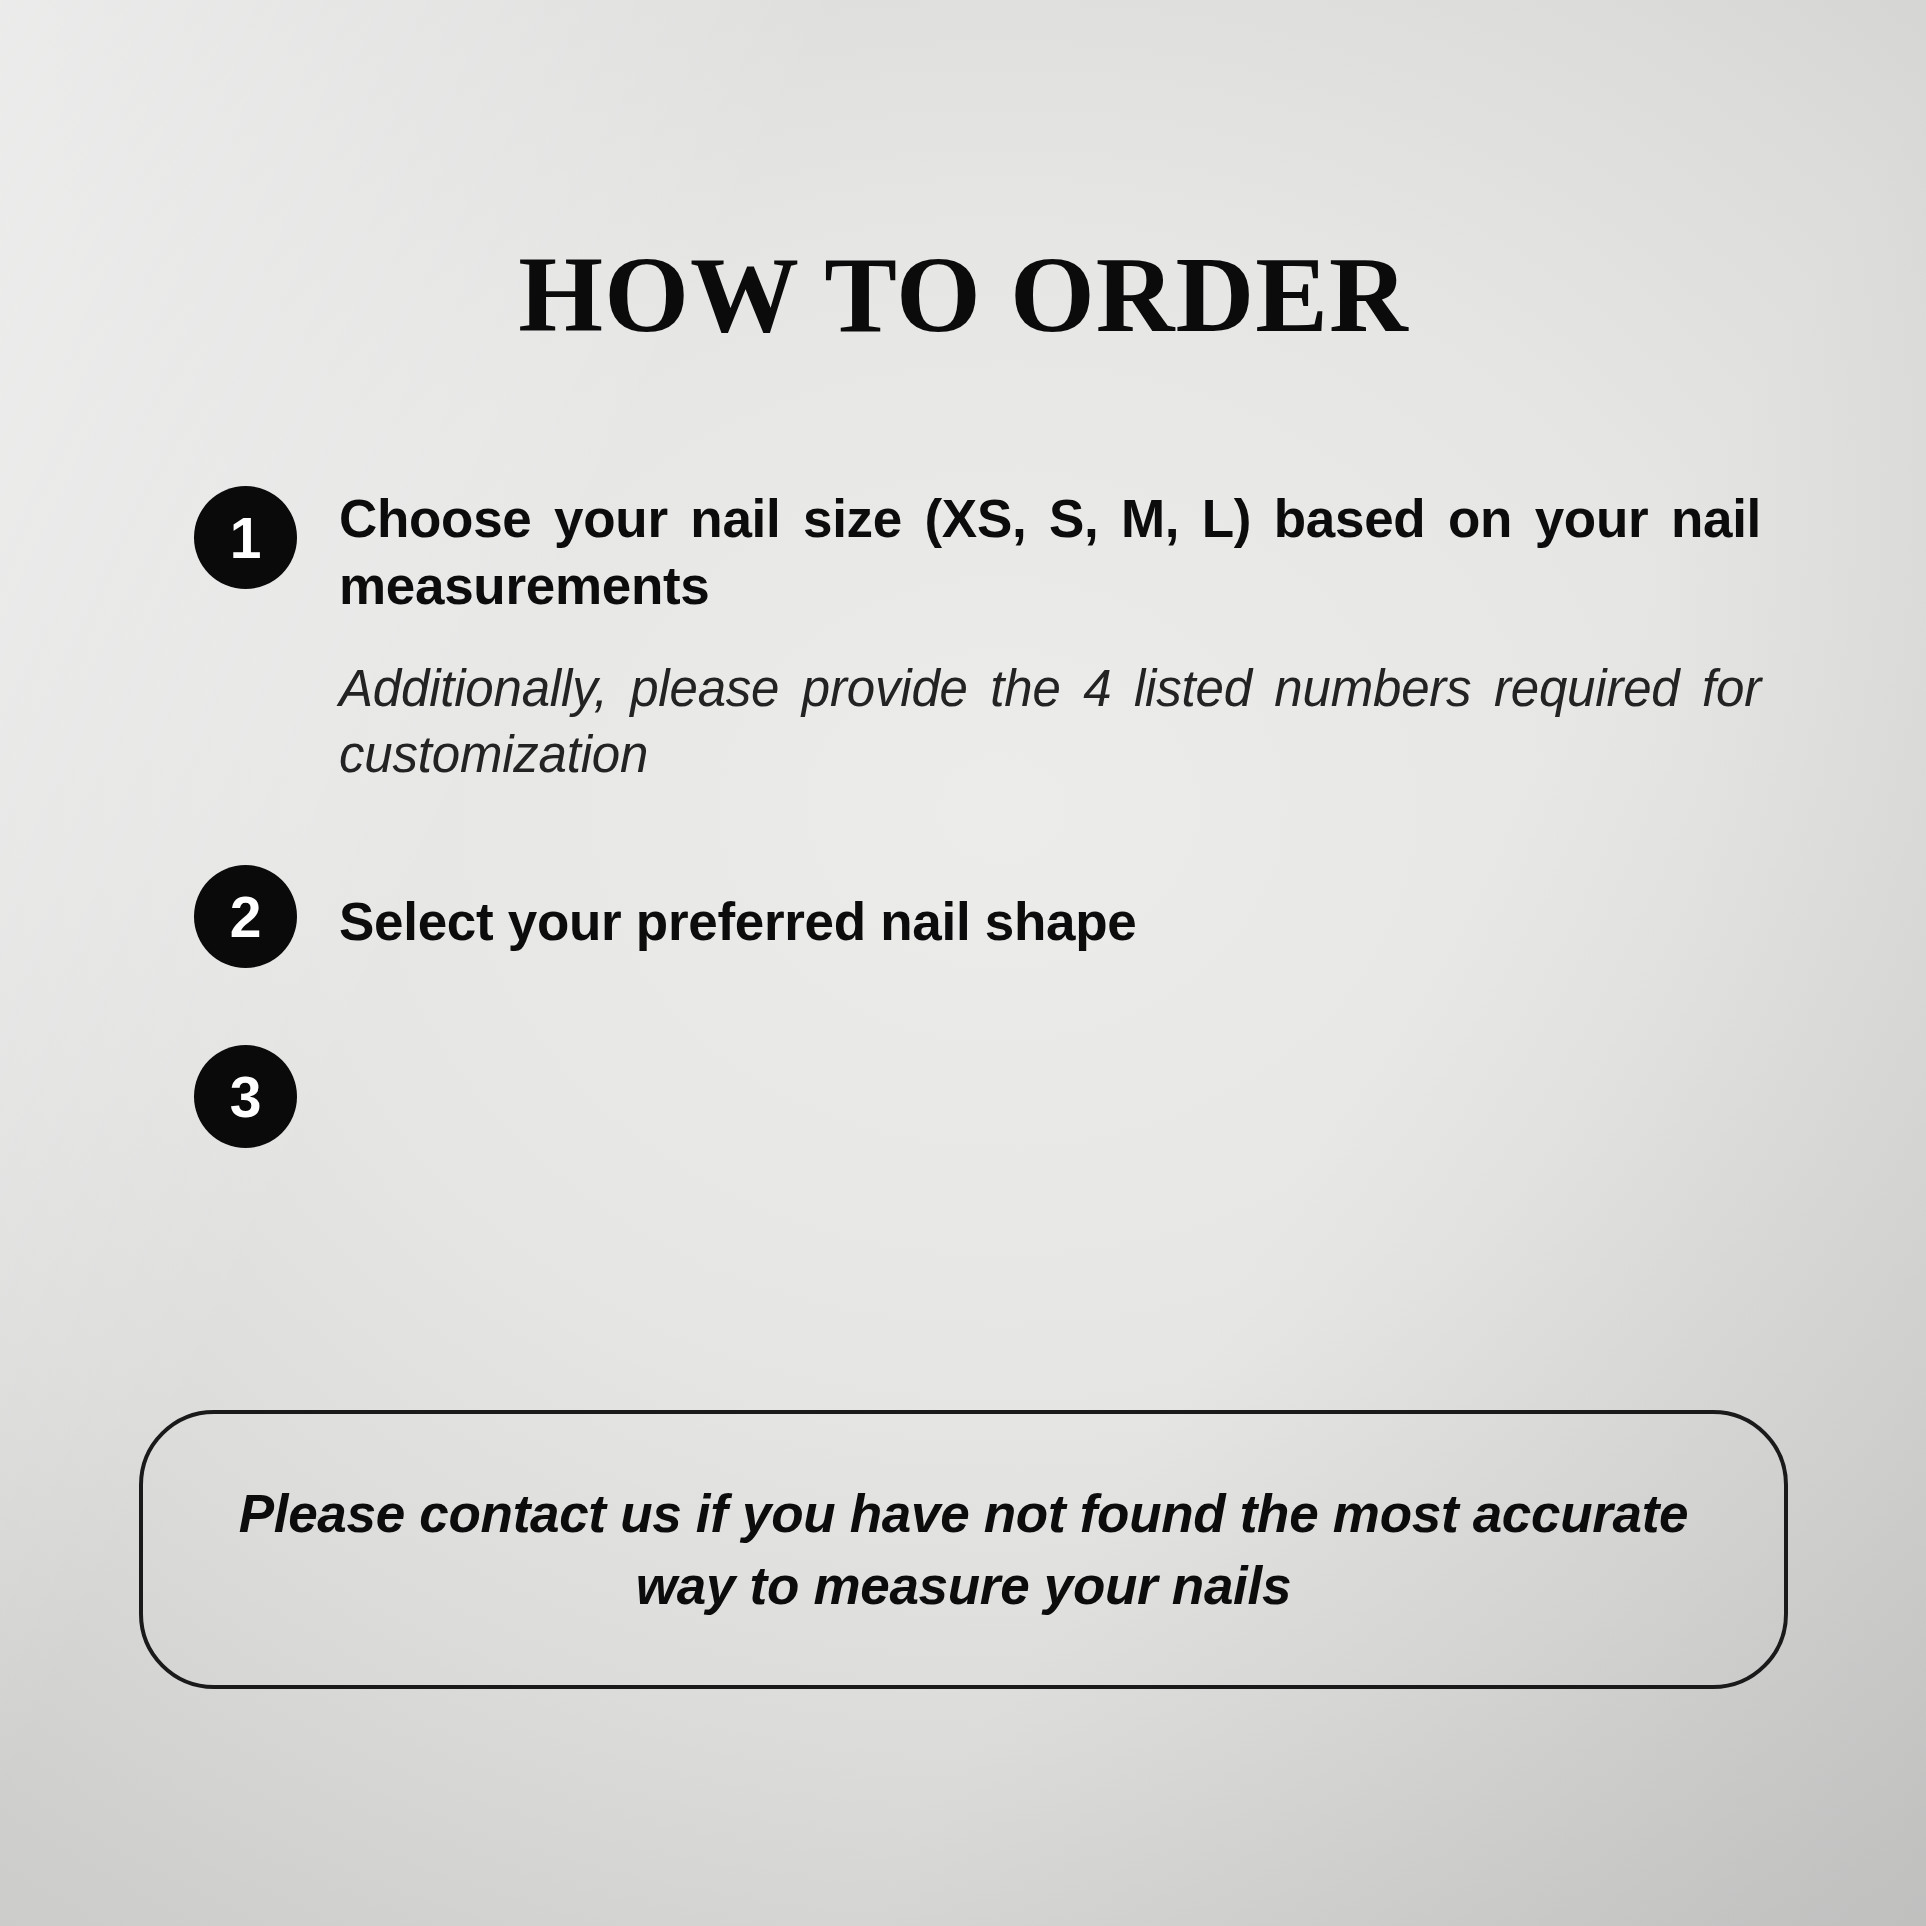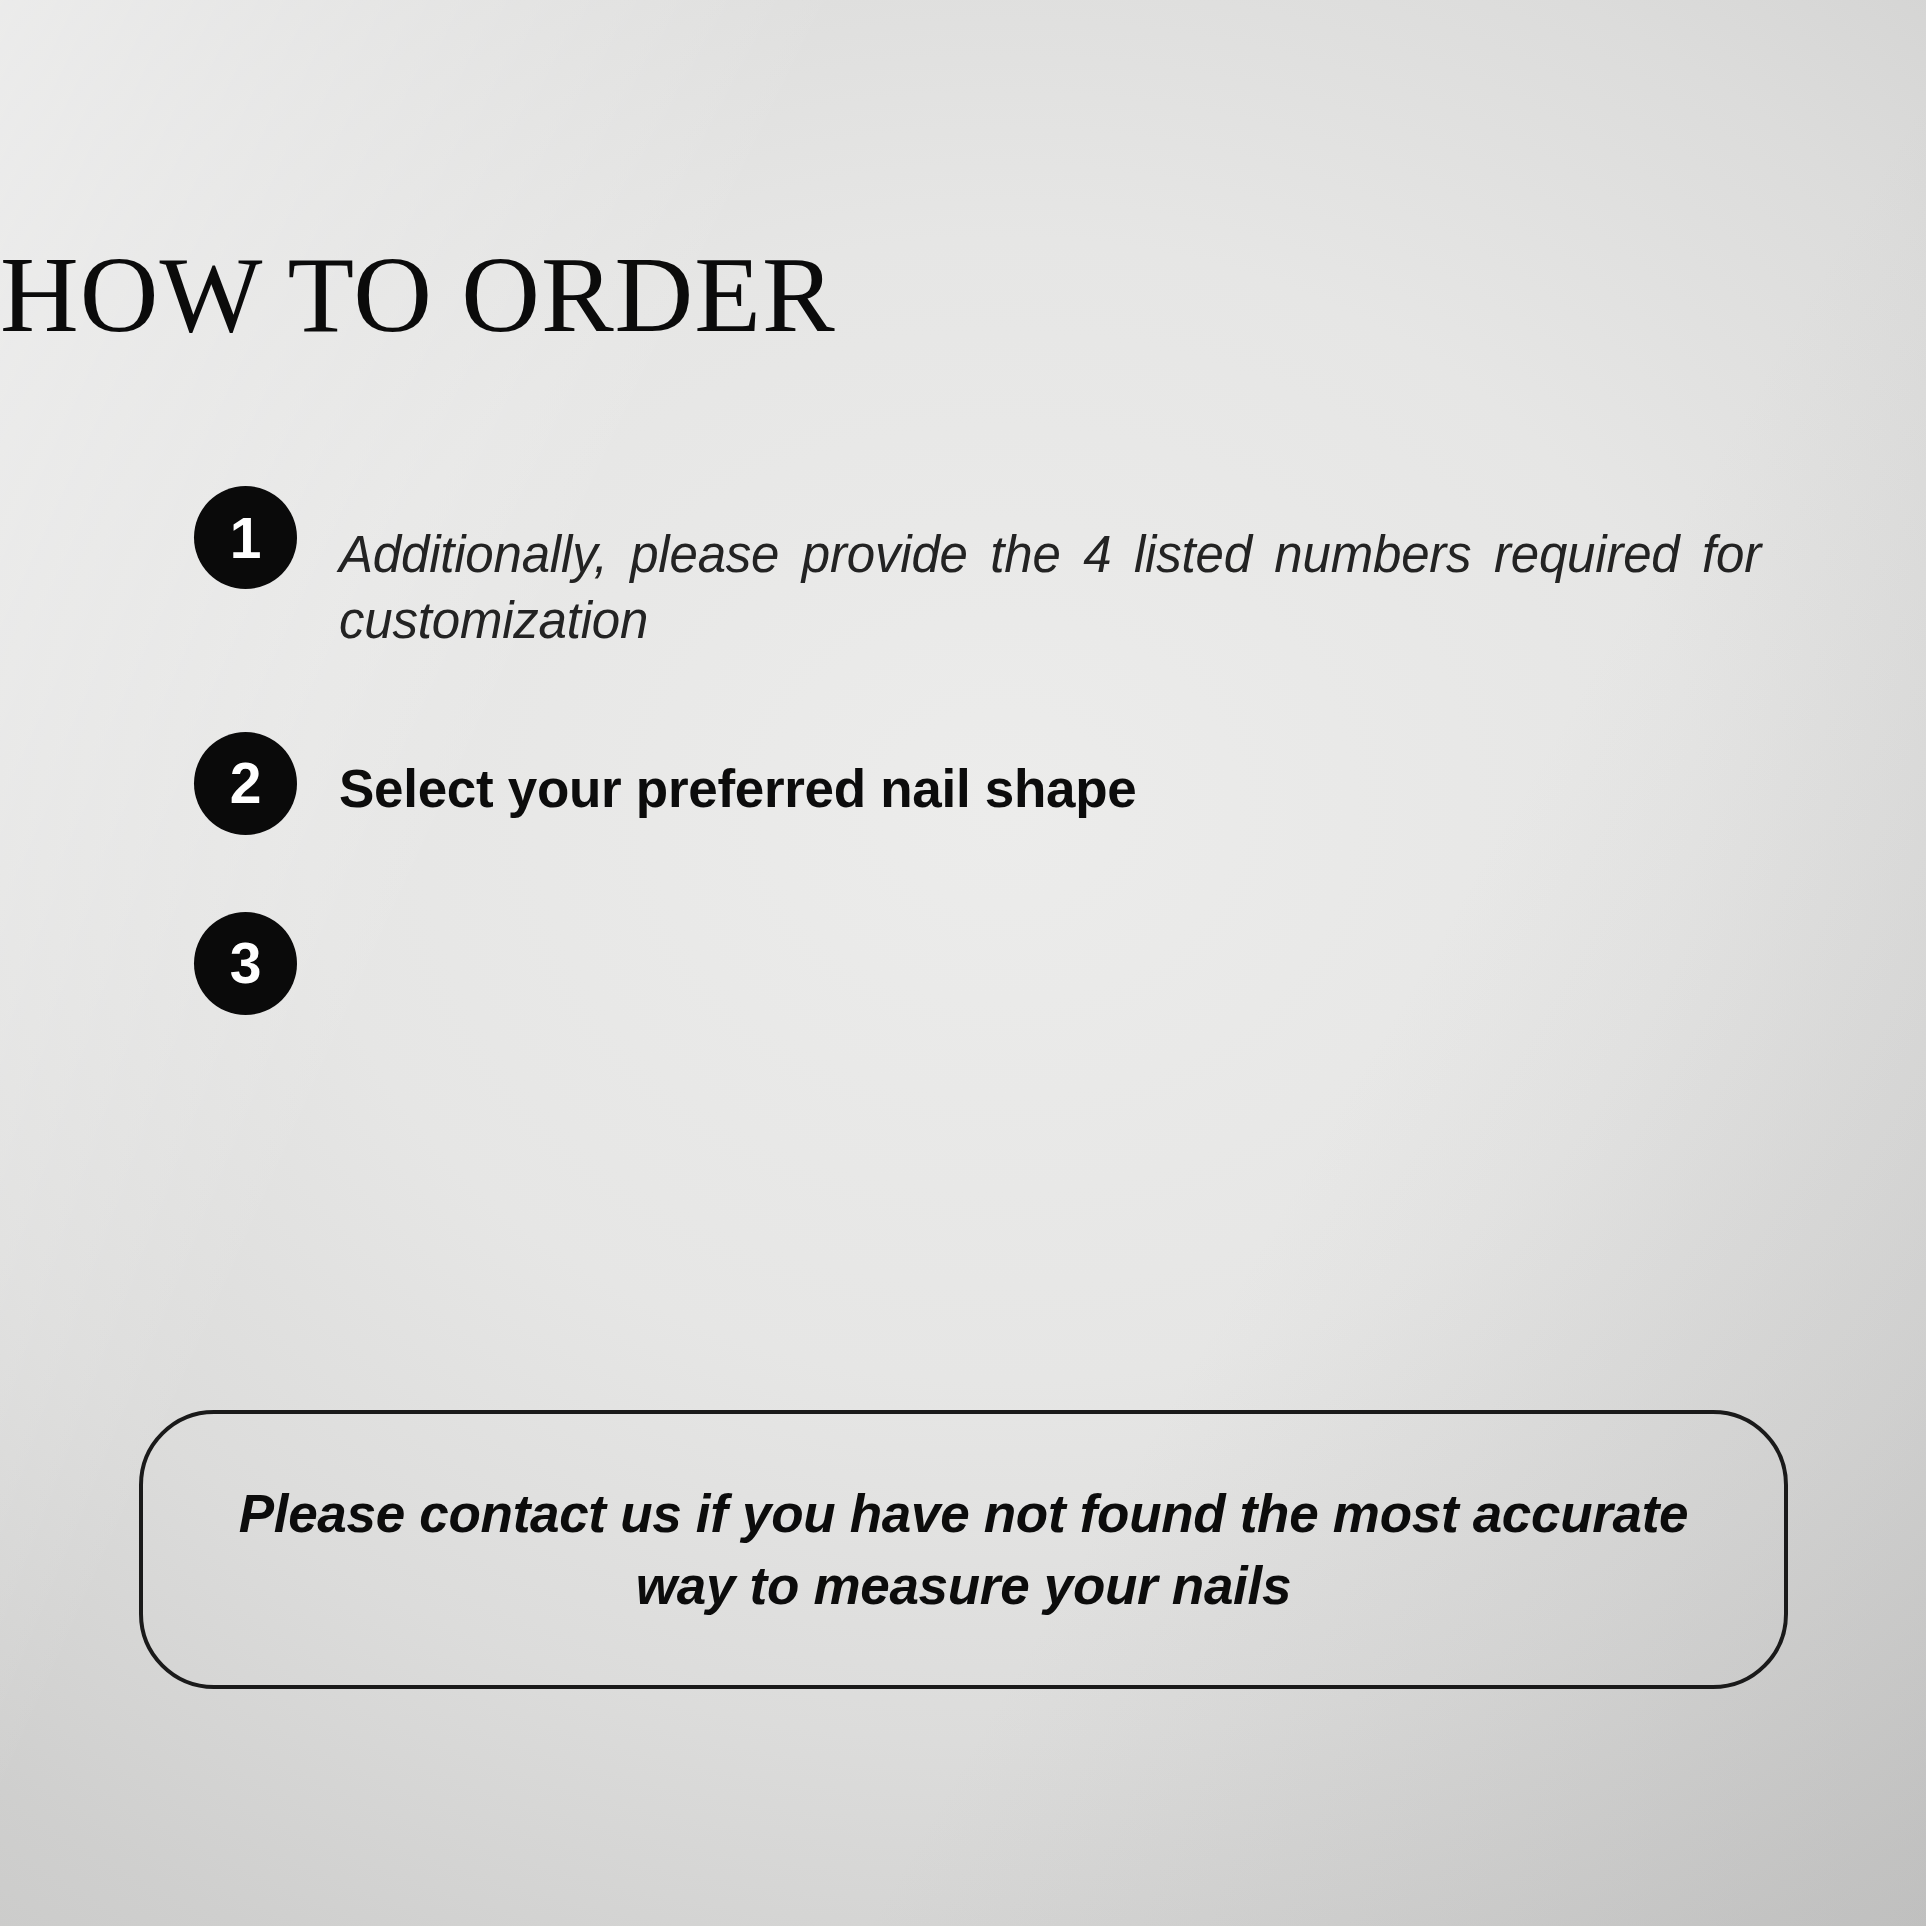--- a/index.html
+++ b/index.html
@@ -30,22 +30,23 @@
       linear-gradient(115deg, rgba(255,255,255,0.55) 0%, rgba(255,255,255,0.0) 30%),
       linear-gradient(300deg, rgba(160,160,160,0.30) 0%, rgba(160,160,160,0.0) 35%);
     pointer-events: none;
   }
   .content {
     position: relative;
     z-index: 2;
   }
 
   .title {
+    text-align: center;
     font-family: "Liberation Serif", serif;
-    font-weight: 400;
+    font-weight: 700;
     font-size: 109px;
     letter-spacing: 1px;
     color: #0b0b0b;
     margin: 0;
     padding-top: 240px;
     line-height: 1;
   }
 
   .steps {
     margin-top: 131px;
@@ -141,20 +142,21 @@
 <div class="page">
   <div class="content">
 
     <h1 class="title">HOW TO ORDER</h1>
 
     <div class="steps">
 
       <div class="step step-1">
         <div class="badge">1</div>
         <div class="step-body">
+          <p class="step-text">Choose your nail size (XS, S, M, L) based on your nail measurements</p>
           <p class="step-note">Additionally, please provide  the 4 listed numbers required for customization</p>
         </div>
       </div>
 
       <div class="step step-2">
         <div class="badge">2</div>
         <div class="step-body">
           <p class="step-text nojustify">Select your preferred nail shape</p>
         </div>
       </div>

